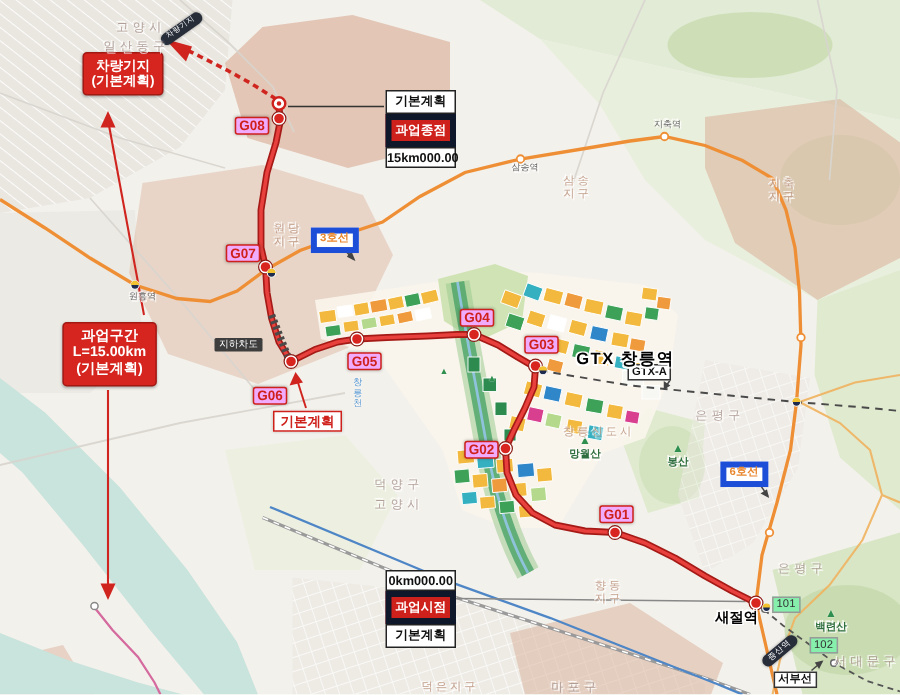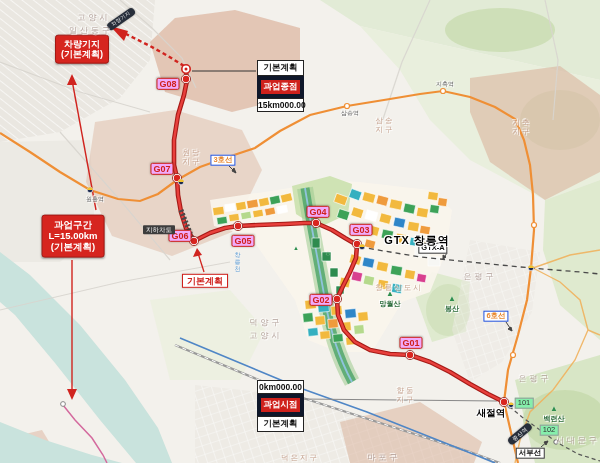--- a/index.html
+++ b/index.html
@@ -14,22 +14,22 @@
           border-radius:3px;border:1px solid #a21813;box-shadow:0 1px 2px rgba(0,0,0,.3);}
   .depot{font-size:9px;padding:3px 5px;}
   .section{font-size:9.5px;padding:4px 6px;}
   .stackrow{display:block;width:47px;text-align:center;font-weight:bold;font-size:8.5px;
             padding:1px 0;box-sizing:border-box;}
   .blackbox{background:#fff;border:1.2px solid #222;color:#111;}
   .redrow{background:#cf211c;border:4px solid #0f172a;color:#fff;}
   .planred{background:#fff;border:1.3px solid #cf211c;color:#cf211c;font-weight:bold;
            font-size:9px;padding:1px 4px;box-shadow:0 0 2px rgba(0,0,0,.25);}
   .darkbox{background:#3d3d3d;color:#fff;font-size:6.5px;padding:1px 3px;border-radius:1px;}
-  .linebox{background:#fff;border:1px solid #1d4ed8;color:#e8882f;font-weight:bold;
-           font-size:7.5px;padding:0 2px;}
+  .linebox{background:#fff;border:4px solid #1d4ed8;color:#e8882f;font-weight:bold;
+           font-size:7.5px;padding:0 2px;font-family:Liberation Mono, monospace;}
   .plainbox{background:#fff;border:1px solid #333;color:#111;font-weight:bold;
             font-size:7.5px;padding:0 2px;}
   .numbox{background:#86efac;border:1px solid #999;color:#333;font-size:7.5px;padding:0 2px;}
   .stname{color:#000;font-weight:bold;font-size:9.5px;
           text-shadow:0 0 2px #fff,1px 1px 0 #fff,-1px -1px 0 #fff,1px -1px 0 #fff,-1px 1px 0 #fff;}
   .bigname{font-size:11px;letter-spacing:1px;}
   .tinyst{color:#666;font-size:6px;
           text-shadow:0 0 2px #fff,1px 1px 0 #fff,-1px -1px 0 #fff;}
   .adm{color:#a8948d;font-size:8px;letter-spacing:3px;opacity:.85;
        text-shadow:0 0 2px #fff,1px 1px 0 #fff,-1px -1px 0 #fff;}
@@ -303,21 +303,21 @@
   </div>
 
   <div style="position:absolute;left:257px;top:380px;">
     <span class="stackrow blackbox">0km000.00</span>
     <span class="stackrow redrow">과업시점</span>
     <span class="stackrow blackbox">기본계획</span>
   </div>
 
   <div class="lbl gbox" style="left:168px;top:84px;">G08</div>
   <div class="lbl gbox" style="left:162px;top:169px;">G07</div>
-  <div class="lbl gbox" style="left:180px;top:236px;">G06</div>
+  <div class="lbl gbox" style="left:180px;top:264px;">G06</div>
   <div class="lbl gbox" style="left:243px;top:241px;">G05</div>
   <div class="lbl gbox" style="left:318px;top:212px;">G04</div>
   <div class="lbl gbox" style="left:361px;top:230px;">G03</div>
   <div class="lbl gbox" style="left:321px;top:300px;">G02</div>
   <div class="lbl gbox" style="left:411px;top:343px;">G01</div>
 
   <div class="lbl planred" style="left:205px;top:281px;">기본계획</div>
   <div class="lbl darkbox" style="left:159px;top:230px;">지하차도</div>
 
   <div class="lbl linebox" style="left:223px;top:160px;">3호선</div>

